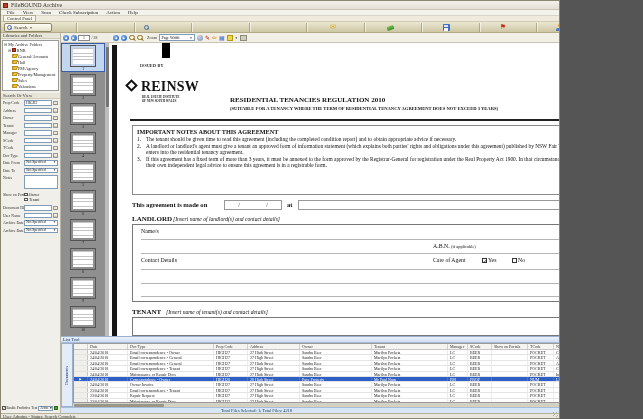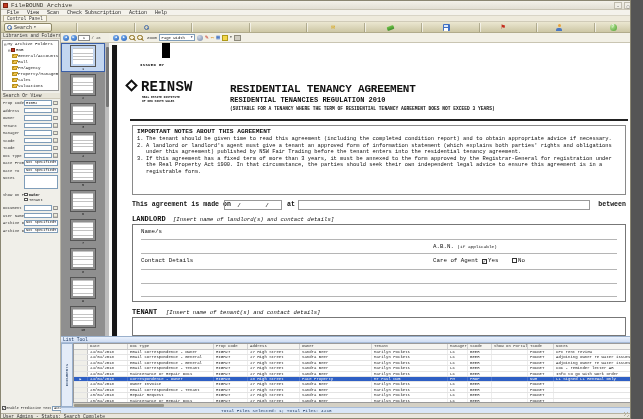--- a/index.html
+++ b/index.html
@@ -1,16 +1,16 @@
 <!DOCTYPE html>
 <html><head>
 <meta charset="utf-8">
 <style>
   html,body{margin:0;padding:0;background:#555;}
-  #app{position:relative;width:631px;height:419px;background:#e9e7df;font-family:Liberation Mono, monospace;overflow:hidden;border:1px solid #8a8672;box-sizing:border-box;}
+  #app{position:relative;width:560px;height:419px;background:#e9e7df;font-family:Liberation Serif, serif;overflow:hidden;border:1px solid #8a8672;box-sizing:border-box;}
   #app *{box-sizing:border-box;}
 
   
   #titlebar{position:absolute;left:0;top:0;width:643px;height:9px;background:linear-gradient(#f3f1ea,#e2dfd4);border-bottom:1px solid #c9c4b4;}
   .app-icon{position:absolute;left:2px;top:2px;width:5px;height:5px;background:#c23b22;border:0.5px solid #7e2312;}
   .title-text{position:absolute;left:10px;top:1px;font-size:6px;color:#3a372e;}
   .win-btns{position:absolute;right:2px;top:1px;display:flex;gap:2px;}
   .win-btn{width:8px;height:7px;font-size:4.5px;line-height:7px;text-align:center;color:#555;background:#f0eee7;border:0.5px solid #c0bcae;}
 
   
@@ -443,21 +443,20 @@
     <div class="page-edge"></div>
     <div id="page">
       <div class="blob"></div>
       <div class="issued">ISSUED BY</div>
       <div class="logo-diamond"></div>
       <div class="logo-text">REINSW</div>
       <div class="logo-tag">
         <div>REAL ESTATE INSTITUTE</div>
         <div>OF NEW SOUTH WALES</div>
       </div>
-      <div class="doc-title">RESIDENTIAL TENANCY AGREEMENT</div>
       <div class="doc-subtitle">RESIDENTIAL TENANCIES REGULATION 2010</div>
       <div class="doc-qualifier">(SUITABLE FOR A TENANCY WHERE THE TERM OF RESIDENTIAL TENANCY AGREEMENT DOES NOT EXCEED 3 YEARS)</div>
       <div class="doc-hr"></div>
 
       <div class="notes-box">
         <div class="notes-title">IMPORTANT NOTES ABOUT THIS AGREEMENT</div>
         <div id="notes-list">
             <div class="note-item">
               <span class="note-num">1.</span>
               <span>The tenant should be given time to read this agreement (including the completed condition report) and to obtain appropriate advice if necessary.</span>

